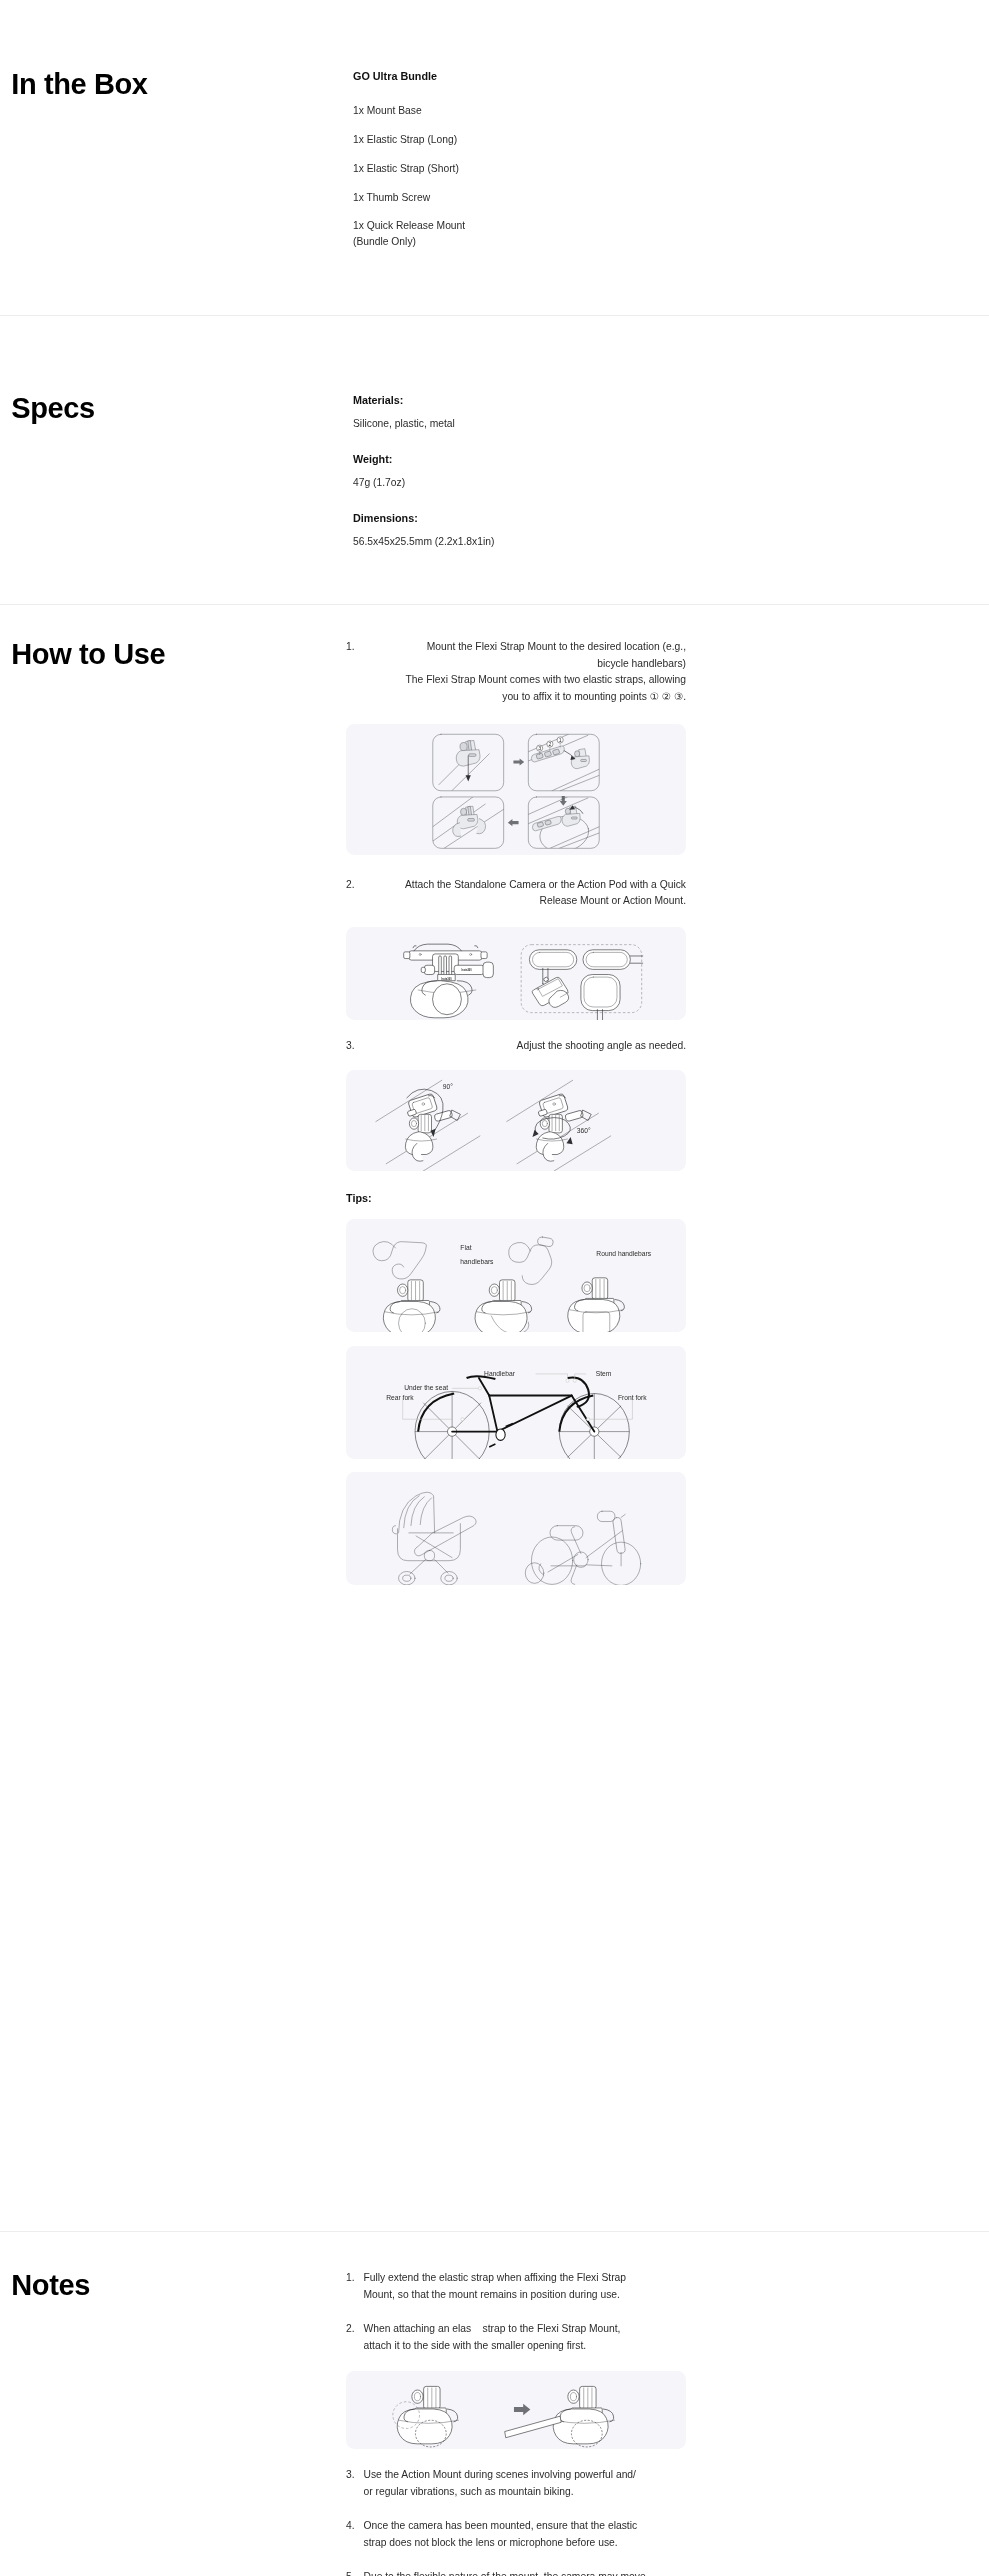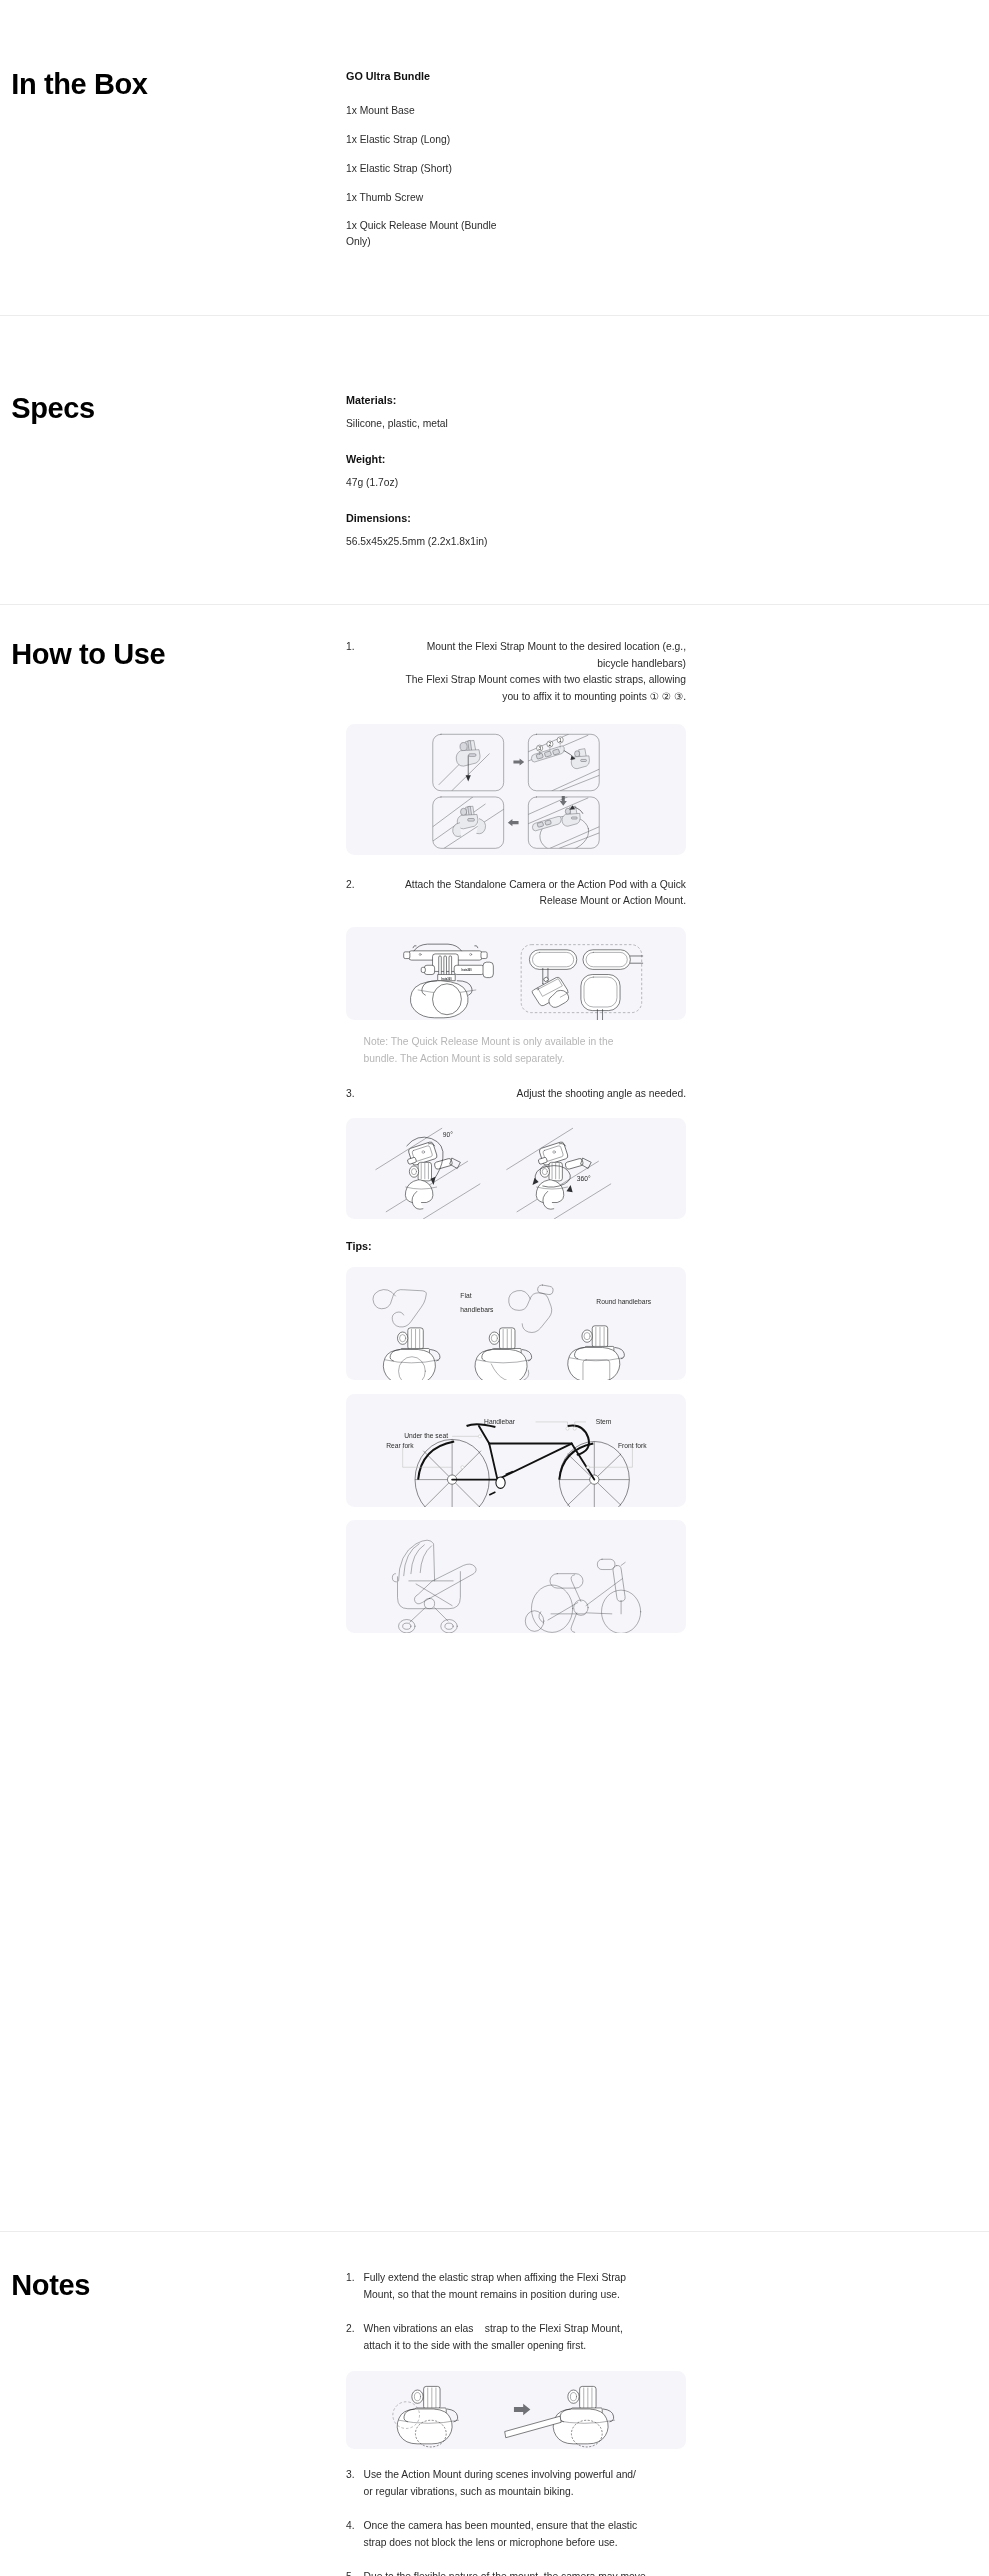--- a/index.html
+++ b/index.html
@@ -6,21 +6,21 @@
   html, body {
     width: 989px;
     background: #ffffff;
     font-family: "Liberation Sans", sans-serif;
     color: #1a1a1a;
     -webkit-font-smoothing: antialiased;
   }
   .page { width: 989px; min-height: 2912px; position: relative; background: #fff; }
 
   
-  .section { display: flex; width: 792px; padding: 0 0 0 0; position: relative; }
+  .section { display: flex; width: 792px; padding: 0 0 0 0; position: relative; gap: 7px; }
   .section-head {
     width: 346px;
     flex: 0 0 346px;
     padding-left: 11.3px;
   }
   .section-title {
     font-size: 29px;
     line-height: 1.08;
     font-weight: 700;
     letter-spacing: -0.4px;
@@ -348,24 +348,20 @@
               <g>
                 <rect x="456" y="92" width="76" height="70" rx="22" class="ill-white"></rect>
                 <rect x="462" y="97" width="64" height="58" rx="18" class="ill-stroke-thin"></rect>
                 <path d="M488 160 l0 34" class="ill-stroke"></path>
                 <path d="M498 160 l0 34" class="ill-stroke"></path>
               </g>
             </g>
           </svg>
         </div>
 
-        <div class="note-grey" style="margin-top:14.4px;">
-          <div>Note: The Quick Release Mount is only available in the</div>
-          <div>bundle. The Action Mount is sold separately.</div>
-        </div>
 
         <div class="step" style="margin-top:18.5px;">
           <div class="step-num">3.</div>
           <div class="step-text">
             <p>Adjust the shooting angle as needed.</p>
           </div>
         </div>
 
         <div class="fig" style="height:101px; margin-top:15.5px;">
           <svg viewBox="0 0 660 196" preserveAspectRatio="xMidYMid meet">
@@ -616,21 +612,21 @@
           <div class="note-num">1.</div>
           <div class="note-text">
             <div>Fully extend the elastic strap when affixing the Flexi Strap</div>
             <div>Mount, so that the mount remains in position during use.</div>
           </div>
         </div>
 
         <div class="note-item" style="margin-top:17.5px;">
           <div class="note-num">2.</div>
           <div class="note-text">
-            <div style="white-space:pre;">When vibrations an elas    strap to the Flexi Strap Mount,</div>
+            <div style="white-space:pre;">When attaching an elas    strap to the Flexi Strap Mount,</div>
             <div>attach it to the side with the smaller opening first.</div>
           </div>
         </div>
 
         <div class="fig" style="height:78px; margin-top:16.5px;">
           <svg viewBox="0 0 660 152" preserveAspectRatio="xMidYMid meet">
 
             <g transform="translate(106,30)">
               <rect x="44" y="0" width="32" height="44" rx="5" class="ill-white"></rect>
               <path d="M52 3 l0 38" class="ill-stroke-thin"></path>

